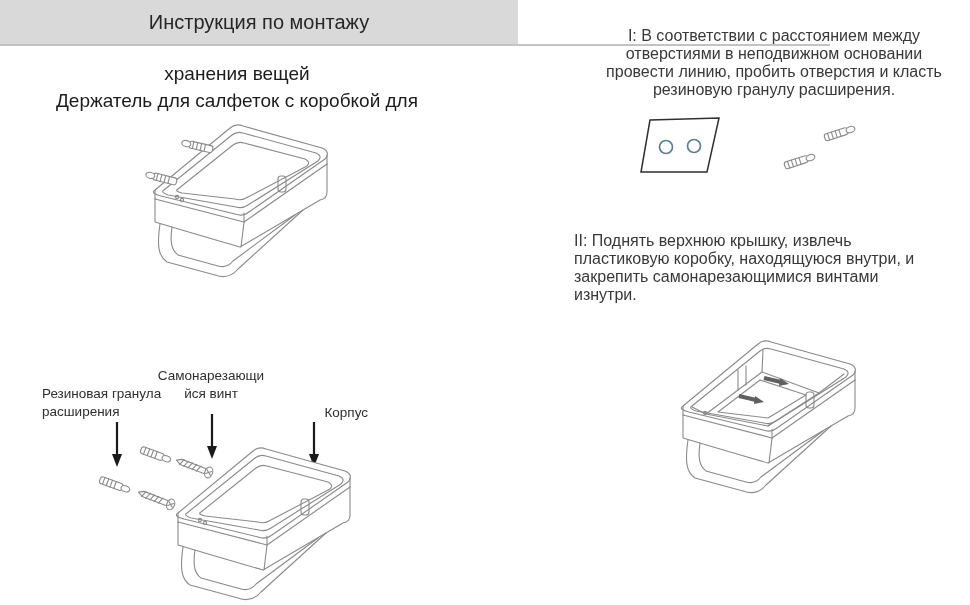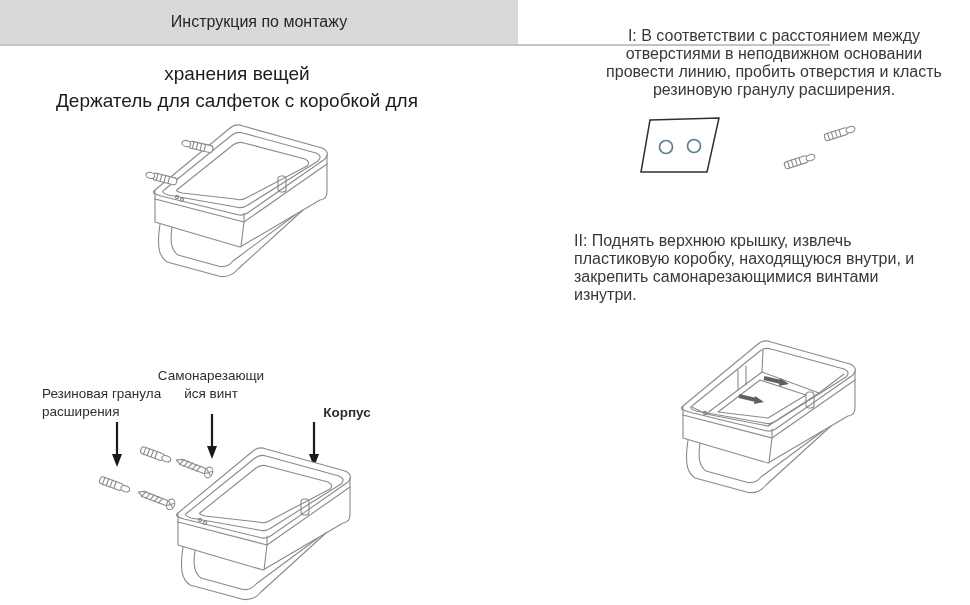--- a/index.html
+++ b/index.html
@@ -15,33 +15,33 @@
   *{margin:0;padding:0;box-sizing:border-box;}
   html,body{background:#ffffff;}
   .page{
     position:relative;width:970px;height:605px;background:#ffffff;overflow:hidden;
     font-family:"Liberation Sans", sans-serif;color:var(--text);
   }
   .header-bar{
     position:absolute;left:0;top:0;width:518px;height:44px;background:var(--header-bg);
     display:flex;align-items:center;justify-content:center;
   }
-  .header-title{font-size:16px;color:#262626;}
+  .header-title{font-size:20px;color:#262626;}
   .header-rule{position:absolute;left:0;top:44px;width:830px;height:2px;background:#c3c3c3;}
   .product-title{
     position:absolute;left:27px;top:60px;width:420px;text-align:center;
     font-size:19px;line-height:27px;color:var(--title-text);
   }
   .step-text{font-size:16px;line-height:18px;color:#383838;}
   .step1{position:absolute;left:600px;top:27px;width:348px;text-align:center;}
   .step2{position:absolute;left:574px;top:232px;width:358px;text-align:left;}
   .part-label{position:absolute;font-size:13.5px;line-height:18px;color:#2e2e2e;}
   .label-granule{left:42px;top:385px;width:132px;text-align:left;}
   .label-screw{left:155px;top:367px;width:112px;text-align:center;}
-  .label-body{left:312px;top:404px;width:70px;text-align:center;font-weight:bold;}
+  .label-body{left:298px;top:404px;width:70px;text-align:right;}
   .fig{position:absolute;}
   
   .la{fill:none;stroke:var(--line);stroke-width:1.1;stroke-linejoin:round;stroke-linecap:round;}
   .laf{fill:#ffffff;stroke:var(--line);stroke-width:1.1;stroke-linejoin:round;}
   .plate-shape{fill:#ffffff;stroke:var(--plate);stroke-width:1.5;stroke-linejoin:miter;}
   .hole{fill:#ffffff;stroke:var(--hole);stroke-width:1.7;}
   .arr-line{stroke:var(--arrow);stroke-width:2.2;fill:none;}
   .arr-head{fill:var(--arrow);}
   .dark-screw{stroke:var(--inner-screw);stroke-width:4;fill:none;stroke-linecap:butt;}
   .dark-head{fill:var(--inner-screw);}

